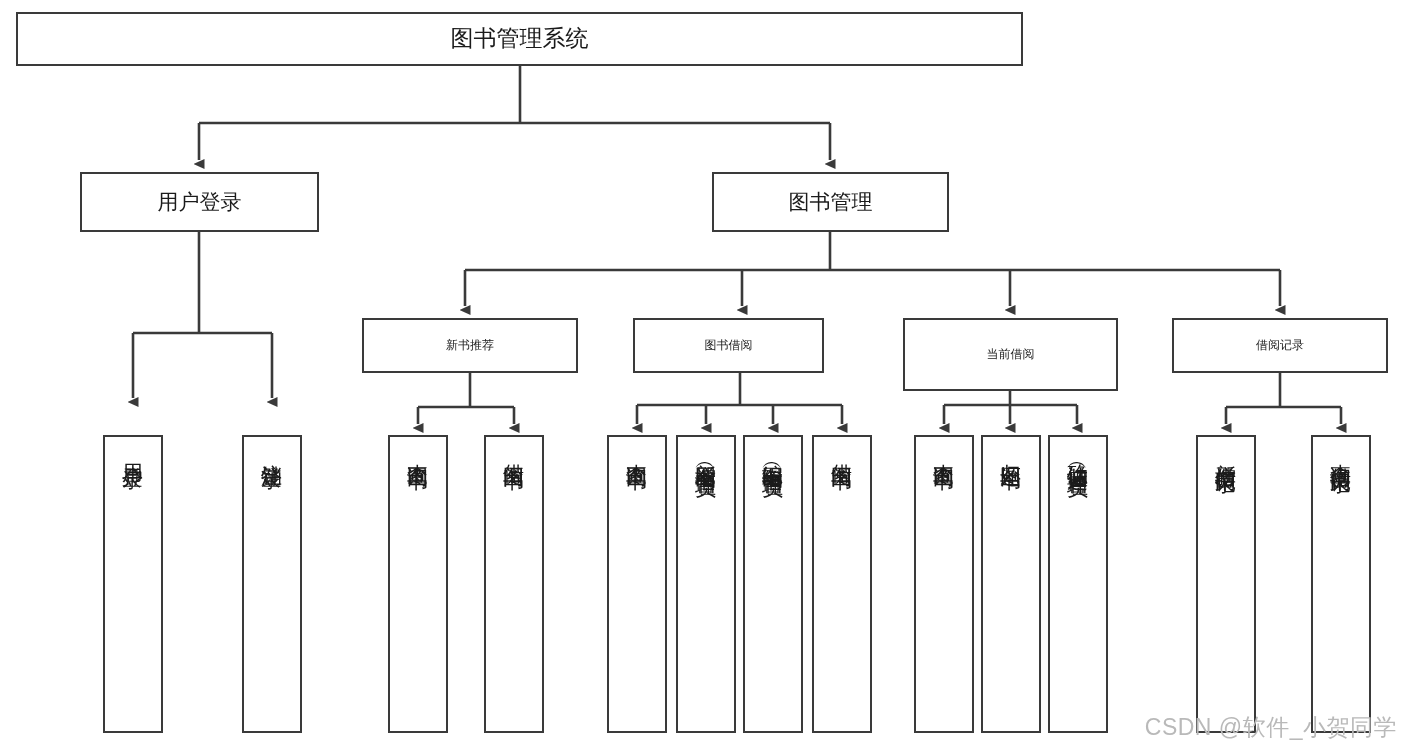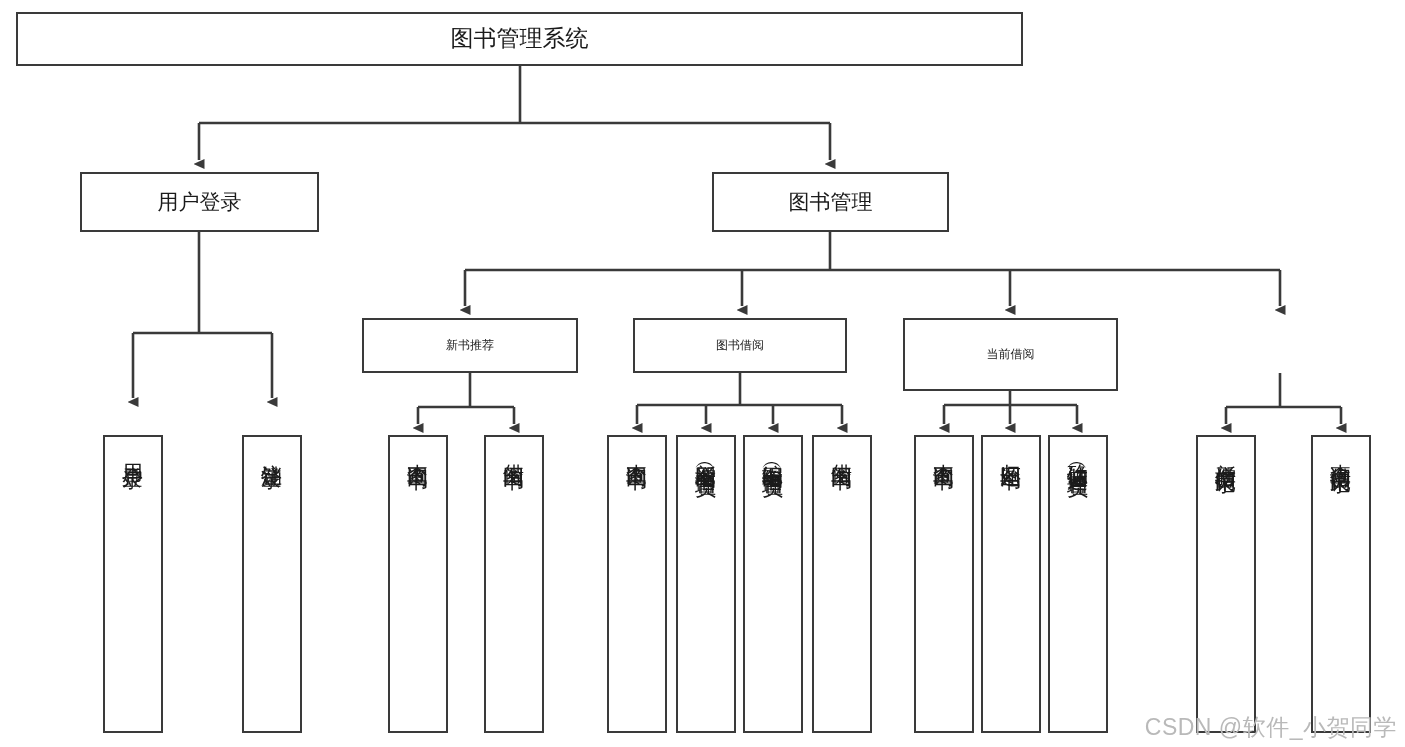--- a/index.html
+++ b/index.html
@@ -135,28 +135,31 @@
   </div>
 
   <div class="node lvl1" style="left:712px;top:172px;width:237px;height:60px;">
     <span>图书管理</span>
   </div>
 
   <div class="node lvl2" style="left:362px;top:318px;width:216px;height:55px;">
     <span>新书推荐</span>
   </div>
 
-  <div class="node lvl2" style="left:633px;top:318px;width:214px;height:55px;">
+  <div class="node lvl2" style="left:633px;top:318px;width:191px;height:55px;">
     <span>图书借阅</span>
   </div>
 
   <div class="node lvl2" style="left:903px;top:318px;width:215px;height:73px;">
     <span>当前借阅</span>
   </div>
 
+  <div class="node lvl2" style="left:1172px;top:318px;width:216px;height:55px;">
+    <span>借阅记录</span>
+  </div>
 
   <div class="node leaf" style="left:103px;top:435px;width:60px;height:298px;">
     <span class="vtext">用户登录</span>
   </div>
 
   <div class="node leaf" style="left:242px;top:435px;width:60px;height:298px;">
     <span class="vtext">注销登录</span>
   </div>
 
   <div class="node leaf" style="left:388px;top:435px;width:60px;height:298px;">

